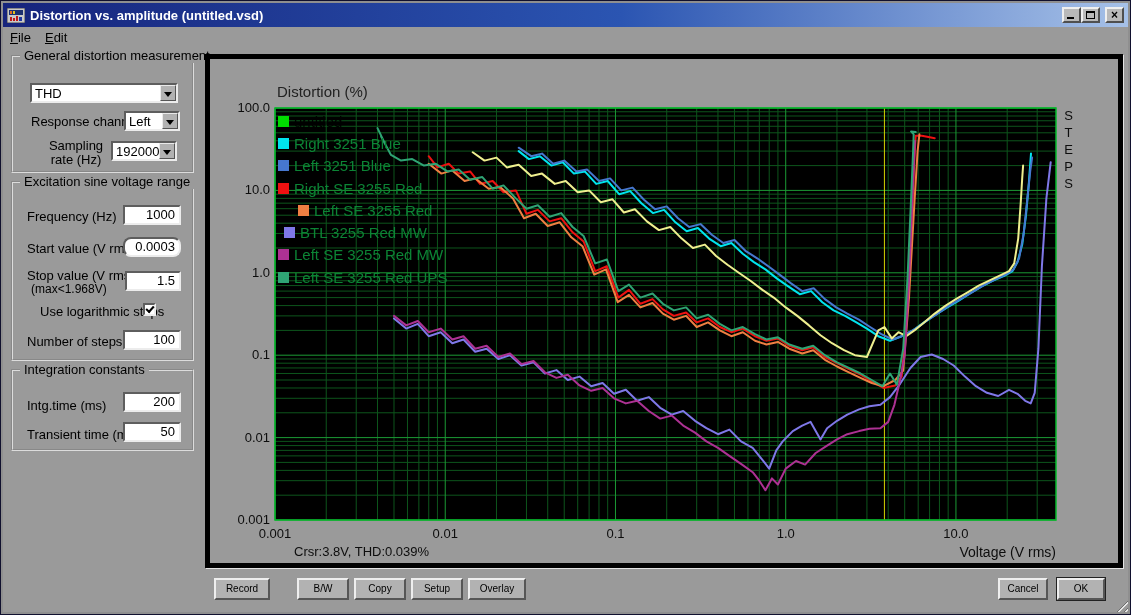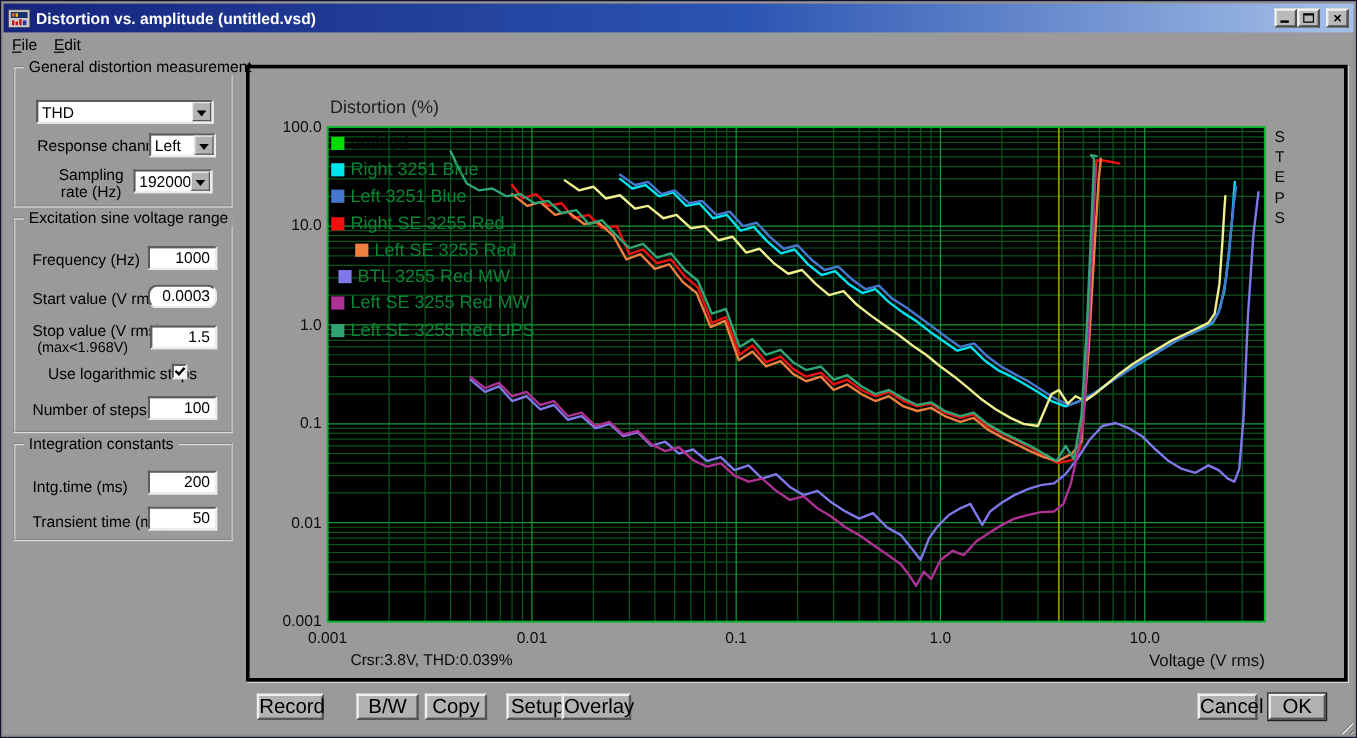--- a/index.html
+++ b/index.html
@@ -31,35 +31,35 @@
          font-size:13px;color:#000;padding:1px 4px;text-align:right;line-height:14px;}
   .combo{position:absolute;background:#fff;border:2px solid;border-color:#5e5e5e #ececec #ececec #5e5e5e;display:flex;}
   .combo-value{flex:1;font-size:13px;color:#000;padding:1px 3px;text-align:left;white-space:nowrap;overflow:hidden;}
   .combo-btn{width:16px;background:#b2b2b2;border:1px solid;border-color:#eaeaea #565656 #565656 #eaeaea;position:relative;}
   .combo-arrow{position:absolute;left:3px;top:6px;width:0;height:0;border:4px solid transparent;border-top:5px solid #000;}
   .checkbox{position:absolute;width:13px;height:13px;background:#fff;border:2px solid;border-color:#5e5e5e #ececec #ececec #5e5e5e;}
   .checkbox.checked::after{content:"";position:absolute;left:1px;top:1px;width:6px;height:3px;
          border-left:2px solid #000;border-bottom:2px solid #000;transform:rotate(-48deg);}
   
   .chart-panel{position:absolute;left:204px;top:53px;width:918px;height:514px;
-               border:3px solid #000000;box-shadow:1px 1px 0 #e3e3e3;}
+               border:5px solid #000000;box-shadow:1px 1px 0 #e3e3e3;}
   .chart-title{position:absolute;left:67px;top:24px;font-size:15px;color:#222;}
   #plot-svg{position:absolute;left:0;top:0;}
   #legend{position:absolute;left:68px;top:51px;}
   .legend-row{height:22.3px;display:flex;align-items:center;font-size:15px;color:#0c8435;white-space:nowrap;}
   .legend-swatch{width:11px;height:11px;margin-right:5px;display:inline-block;}
   .ytick{position:absolute;left:0;width:60px;text-align:right;font-size:13px;color:#0d0d0d;}
   .xtick{position:absolute;top:467px;width:60px;text-align:center;font-size:13px;color:#0d0d0d;}
   .crsr-label{position:absolute;left:84px;top:485px;font-size:13px;color:#0d0d0d;}
   .xaxis-label{position:absolute;left:646px;width:200px;top:485px;text-align:right;font-size:14px;color:#0d0d0d;}
   .steps-label{position:absolute;left:851px;top:49px;writing-mode:vertical-lr;text-orientation:upright;
                font-size:13px;letter-spacing:2px;color:#0d0d0d;}
   
   .btn{position:absolute;height:22px;background:#b2b2b2;border:2px solid;border-color:#eeeeee #565656 #565656 #eeeeee;
-       font-size:17px;color:#000;text-align:center;line-height:18px;padding:0;}
+       font-size:10px;color:#000;text-align:center;line-height:18px;padding:0;}
   .btn.default{outline:1px solid #222;}
   .resize-grip{position:absolute;right:2px;bottom:2px;width:15px;height:15px;
        background:repeating-linear-gradient(135deg,transparent 0 3px,#6d6d6d 3px 4px,#e6e6e6 4px 5px);
        clip-path:polygon(100% 0,100% 100%,0 100%);}
 </style>
 </head>
 <body>
 
 <div class="window">
 
@@ -293,19 +293,19 @@
         <div class="xtick" style="left: 715.95px;">10.0</div>
       </div>
     <div class="crsr-label">Crsr:3.8V, THD:0.039%</div>
     <div class="xaxis-label">Voltage (V rms)</div>
     <div class="steps-label">STEPS</div>
   </div>
 
   <button class="btn" style="left:213px;top:577px;width:56px;">Record</button>
   <button class="btn" style="left:296px;top:577px;width:52px;">B/W</button>
   <button class="btn" style="left:353px;top:577px;width:52px;">Copy</button>
-  <button class="btn" style="left:421px;top:577px;width:52px;">Setup</button>
+  <button class="btn" style="left:410px;top:577px;width:52px;">Setup</button>
   <button class="btn" style="left:467px;top:577px;width:58px;">Overlay</button>
   <button class="btn" style="left:997px;top:577px;width:50px;">Cancel</button>
   <button class="btn default" style="left:1056px;top:577px;width:48px;">OK</button>
 
   <div class="resize-grip"></div>
 </div>
 
 </body></html>

